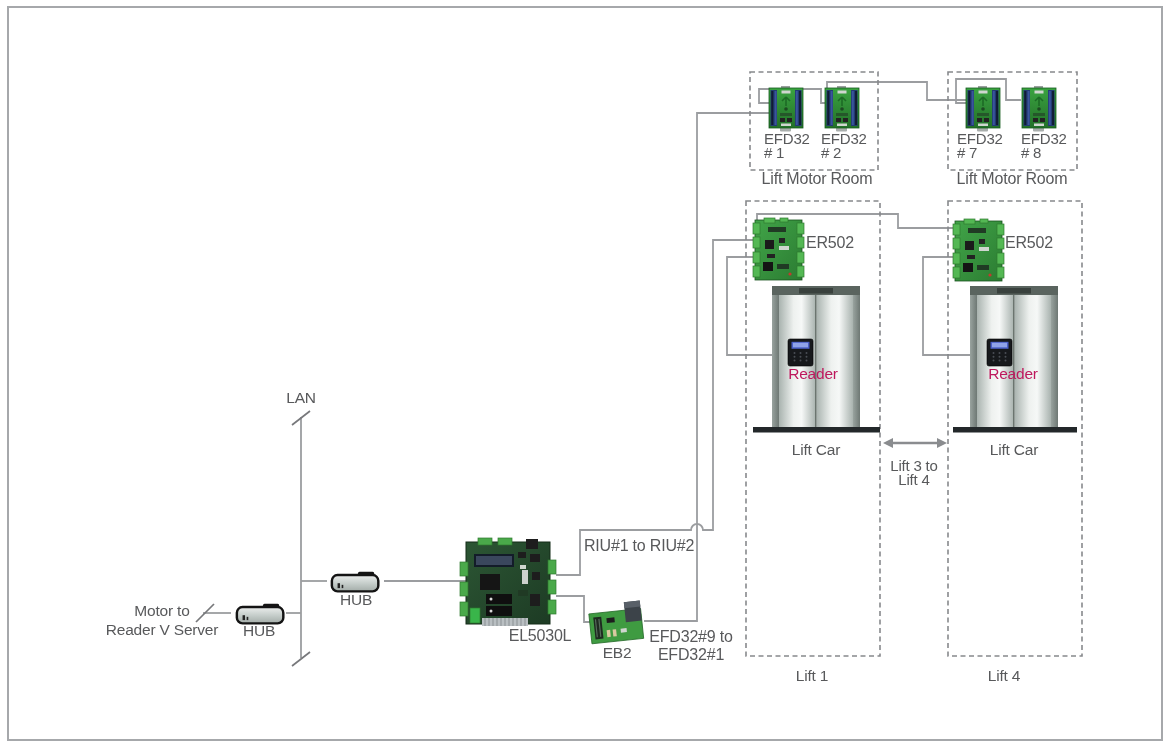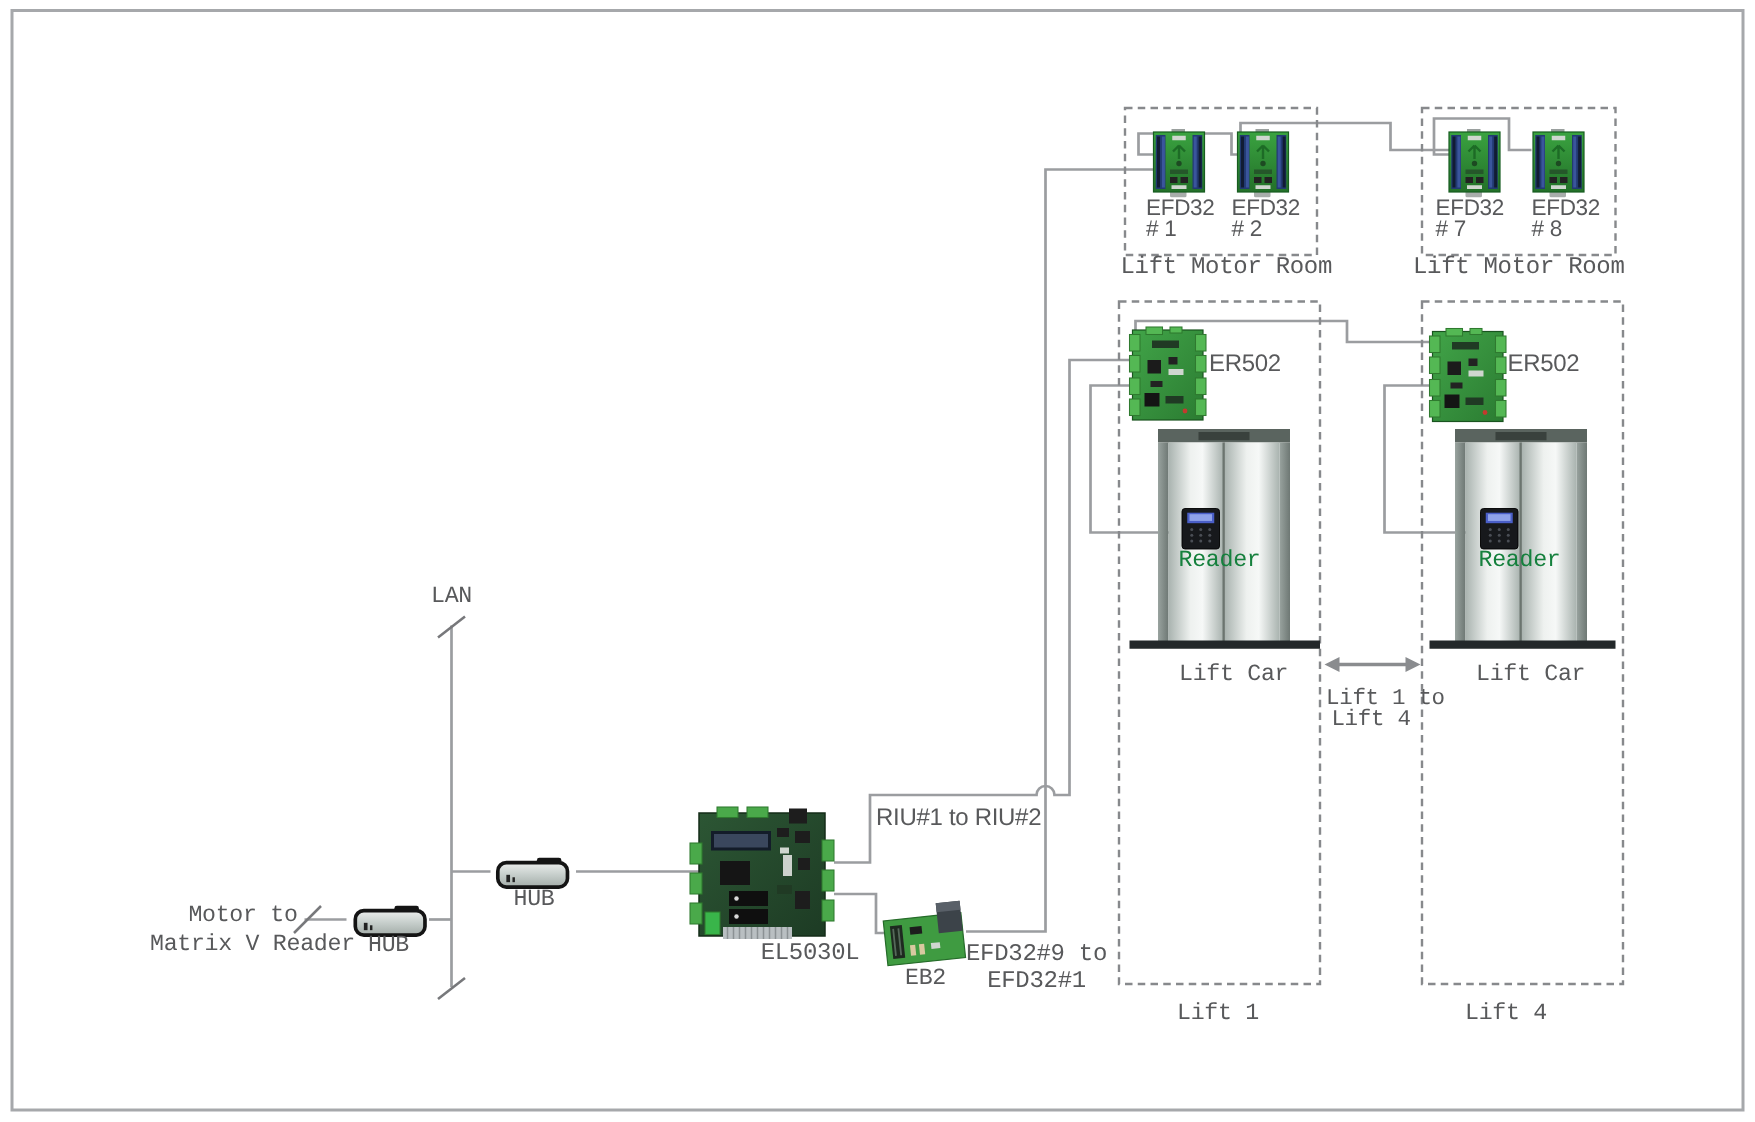--- a/index.html
+++ b/index.html
@@ -1,21 +1,21 @@
 <!DOCTYPE html>
 <html><head>
 <meta charset="utf-8">
 <style>
   html,body{margin:0;padding:0;background:#fff;}
   #stage{position:relative;width:1170px;height:748px;background:#ffffff;overflow:hidden;
          font-family:"Liberation Sans","DejaVu Sans",sans-serif;color:#58595b;}
   #frame{position:absolute;left:7px;top:6px;right:7px;bottom:7px;border:2px solid #a6a8ab;}
   .lbl{position:absolute;color:#58595b;font-size:15.5px;letter-spacing:-0.2px;line-height:15px;white-space:nowrap;}
-  .ctr{text-align:center;font-family:Liberation Mono, monospace;}
-  .muted{color:#15803d;}
+  .ctr{text-align:center;}
+  .muted{color:#be185d;}
   .big{font-size:16px;}
   .sm{font-size:15px;line-height:14px;}
   svg{position:absolute;left:0;top:0;}
 </style>
 </head>
 <body>
 
 <div id="stage">
   <div id="frame"></div>
 
@@ -227,21 +227,21 @@
       <line x1="890" y1="443" x2="940" y2="443" stroke="#8a8c8f" stroke-width="2.4"></line>
       <polygon points="883,443 893,438 893,448" fill="#8a8c8f"></polygon>
       <polygon points="947,443 937,438 937,448" fill="#8a8c8f"></polygon>
     </g>
   </svg>
 
   <div class="lbl ctr" style="left:279px;top:390px;width:44px;">LAN</div>
   <div class="lbl ctr" style="left:231px;top:623px;width:56px;">HUB</div>
   <div class="lbl ctr" style="left:328px;top:592px;width:56px;">HUB</div>
   <div class="lbl ctr" style="left:106px;top:603px;width:112px;">Motor to</div>
-  <div class="lbl ctr" style="left:100px;top:622px;width:124px;">Matrix V Reader</div>
+  <div class="lbl ctr" style="left:100px;top:622px;width:124px;">Reader V Server</div>
 
   <div class="lbl ctr big" style="left:480px;top:628px;width:120px;">EL5030L</div>
   <div class="lbl ctr" style="left:587px;top:645px;width:60px;">EB2</div>
   <div class="lbl big" style="left:584px;top:538px;">RIU#1 to RIU#2</div>
   <div class="lbl ctr big" style="left:631px;top:629px;width:120px;">EFD32#9 to</div>
   <div class="lbl ctr big" style="left:631px;top:647px;width:120px;">EFD32#1</div>
 
   <div class="lbl sm" style="left:764px;top:132px;">EFD32</div>
   <div class="lbl sm" style="left:764px;top:146px;"># 1</div>
   <div class="lbl sm" style="left:821px;top:132px;">EFD32</div>
@@ -257,18 +257,18 @@
 
   <div class="lbl big" style="left:806px;top:235px;">ER502</div>
   <div class="lbl big" style="left:1005px;top:235px;">ER502</div>
 
   <div class="lbl ctr muted" style="left:783px;top:366px;width:60px;">Reader</div>
   <div class="lbl ctr muted" style="left:983px;top:366px;width:60px;">Reader</div>
 
   <div class="lbl ctr" style="left:786px;top:442px;width:60px;">Lift Car</div>
   <div class="lbl ctr" style="left:984px;top:442px;width:60px;">Lift Car</div>
 
-  <div class="lbl ctr sm" style="left:884px;top:459px;width:60px;">Lift 1 to</div>
+  <div class="lbl ctr sm" style="left:884px;top:459px;width:60px;">Lift 3 to</div>
   <div class="lbl ctr sm" style="left:884px;top:473px;width:60px;">Lift 4</div>
 
   <div class="lbl ctr" style="left:782px;top:668px;width:60px;">Lift 1</div>
   <div class="lbl ctr" style="left:974px;top:668px;width:60px;">Lift 4</div>
 </div>
 
 </body></html>

